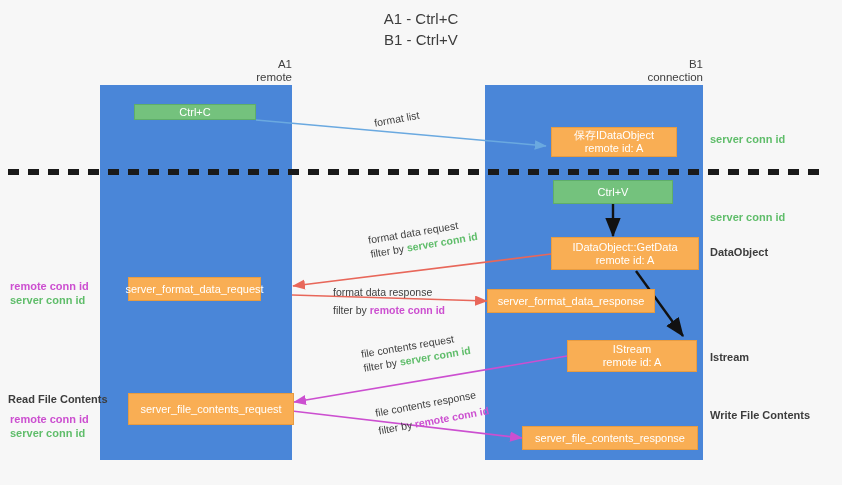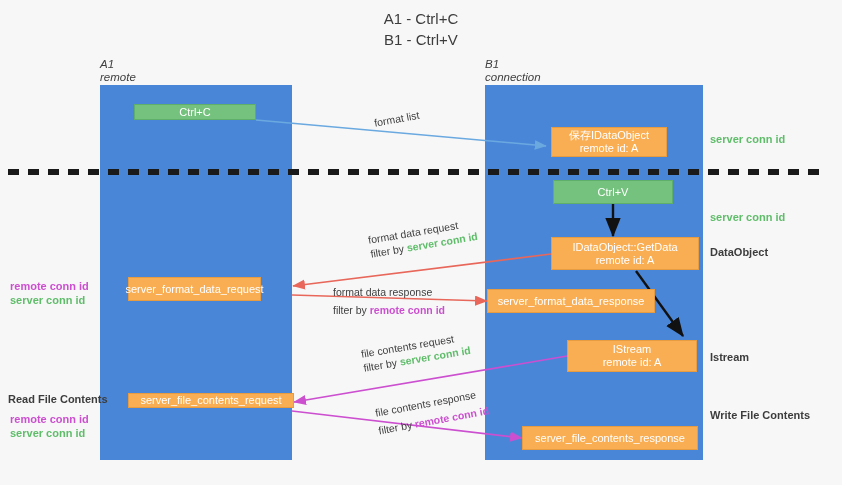--- a/index.html
+++ b/index.html
@@ -13,21 +13,21 @@
   .abs{position:absolute;}
   svg.layer{position:absolute;left:0;top:0;width:842px;height:485px;pointer-events:none;}
 
   .title{
     left:0;top:8px;width:842px;text-align:center;
     font-size:15px;line-height:21px;color:#3c3c3c;white-space:pre;
   }
 
   .lane{background:#4a86d8;}
   .lane-head{
-    text-align:left;font-size:11.5px;line-height:13px;color:#404040;white-space:pre;font-style:italic;
+    text-align:right;font-size:11.5px;line-height:13px;color:#404040;white-space:pre;
   }
 
   .node{
     box-sizing:border-box;display:flex;flex-direction:column;
     align-items:center;justify-content:center;
     text-align:center;color:#ffffff;font-size:11px;line-height:13px;
     padding:3px 6px;white-space:pre;
   }
   .node.green{background:#74c27d;border:1px solid #5fae69;}
   .node.orange{background:#f9b košt;}
@@ -90,36 +90,36 @@
 
     <line x1="292" y1="295" x2="487" y2="301" stroke="#e8675a" stroke-width="1.6" marker-end="url(#ah-red)"></line>
 
     <line x1="567" y1="356" x2="294" y2="402" stroke="#cc4fd0" stroke-width="1.6" marker-end="url(#ah-mag)"></line>
 
     <line x1="292" y1="411" x2="522" y2="438" stroke="#cc4fd0" stroke-width="1.6" marker-end="url(#ah-mag)"></line>
   </svg>
 
   <div class="abs node green" style="left:134px;top:104px;width:122px;height:16px;">Ctrl+C</div>
 
-  <div class="abs node orange" style="left:551px;top:127px;width:116px;height:30px;">保存IDataObject
+  <div class="abs node orange" style="left:551px;top:127px;width:126px;height:30px;">保存IDataObject
 remote id: A</div>
 
   <div class="abs node green" style="left:553px;top:180px;width:120px;height:24px;">Ctrl+V</div>
 
   <div class="abs node orange" style="left:551px;top:237px;width:148px;height:33px;">IDataObject::GetData
 remote id: A</div>
 
   <div class="abs node orange" style="left:567px;top:340px;width:130px;height:32px;">IStream
 remote id: A</div>
 
   <div class="abs node orange" style="left:128px;top:277px;width:133px;height:24px;">server_format_data_request</div>
 
   <div class="abs node orange" style="left:487px;top:289px;width:168px;height:24px;">server_format_data_response</div>
 
-  <div class="abs node orange" style="left:128px;top:393px;width:166px;height:15px;">server_file_contents_request</div>
+  <div class="abs node orange" style="left:128px;top:393px;width:166px;height:32px;">server_file_contents_request</div>
 
   <div class="abs node orange" style="left:522px;top:426px;width:176px;height:24px;">server_file_contents_response</div>
 
   <div class="abs edge-label rot-b" style="left:373px;top:116px;">
     <span>format list</span>
   </div>
 
   <div class="abs edge-label rot-a" style="left:367px;top:233px;">
     <div>format data request</div>
     <div>

